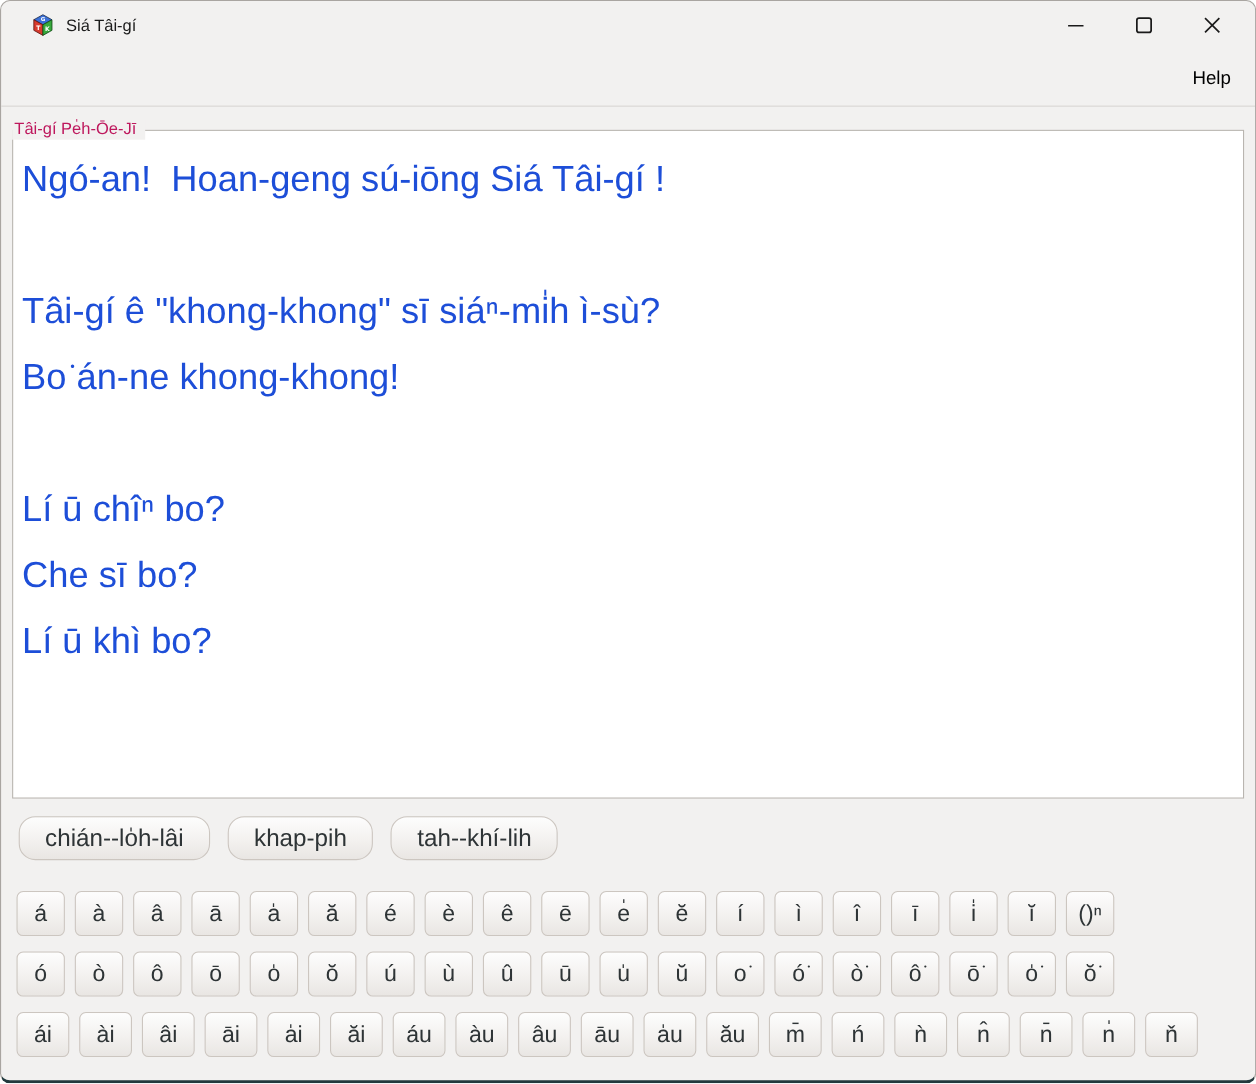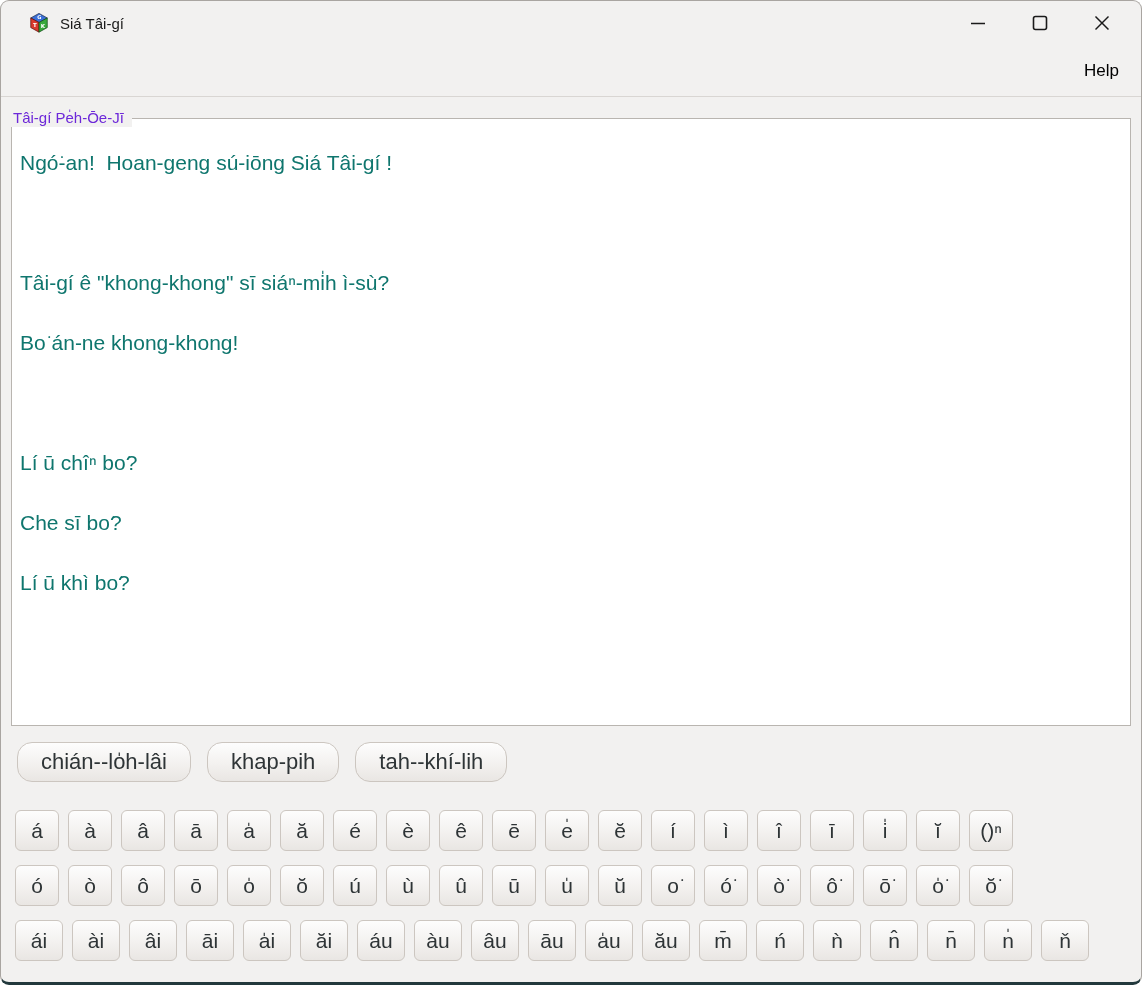--- a/index.html
+++ b/index.html
@@ -38,32 +38,32 @@
   }
   
   .groupbox {
     position:relative;
     margin:12px 10px 0 10px;
     padding-top:9px;
   }
   .frame-label {
     position:absolute; top:0; left:0; z-index:2;
     background:#f2f1f0; padding:0 8px 0 2px;
-    font-size:15px; line-height:18px; color:#6d28d9;
+    font-size:15px; line-height:18px; color:#be185d;
   }
   .text-box {
     height:608px; width:100%;
     background:#ffffff;
     border:1px solid #b9b5b0;
     padding:14px 8px 8px 8px;
     overflow:hidden;
   }
   .tline {
-    font-size:21px; line-height:60px; min-height:60px;
-    white-space:pre-wrap; color:#0f766e;
+    font-size:33px; line-height:60px; min-height:60px;
+    white-space:pre-wrap; color:#1d4ed8;
   }
   
   .btn {
     background:linear-gradient(#fdfdfd, #f3f1ef 55%, #e9e6e3);
     border:1px solid #ccc6c0;
     border-radius:6px;
     color:#2e3436;
     display:flex; align-items:center; justify-content:center;
     cursor:default;
   }

